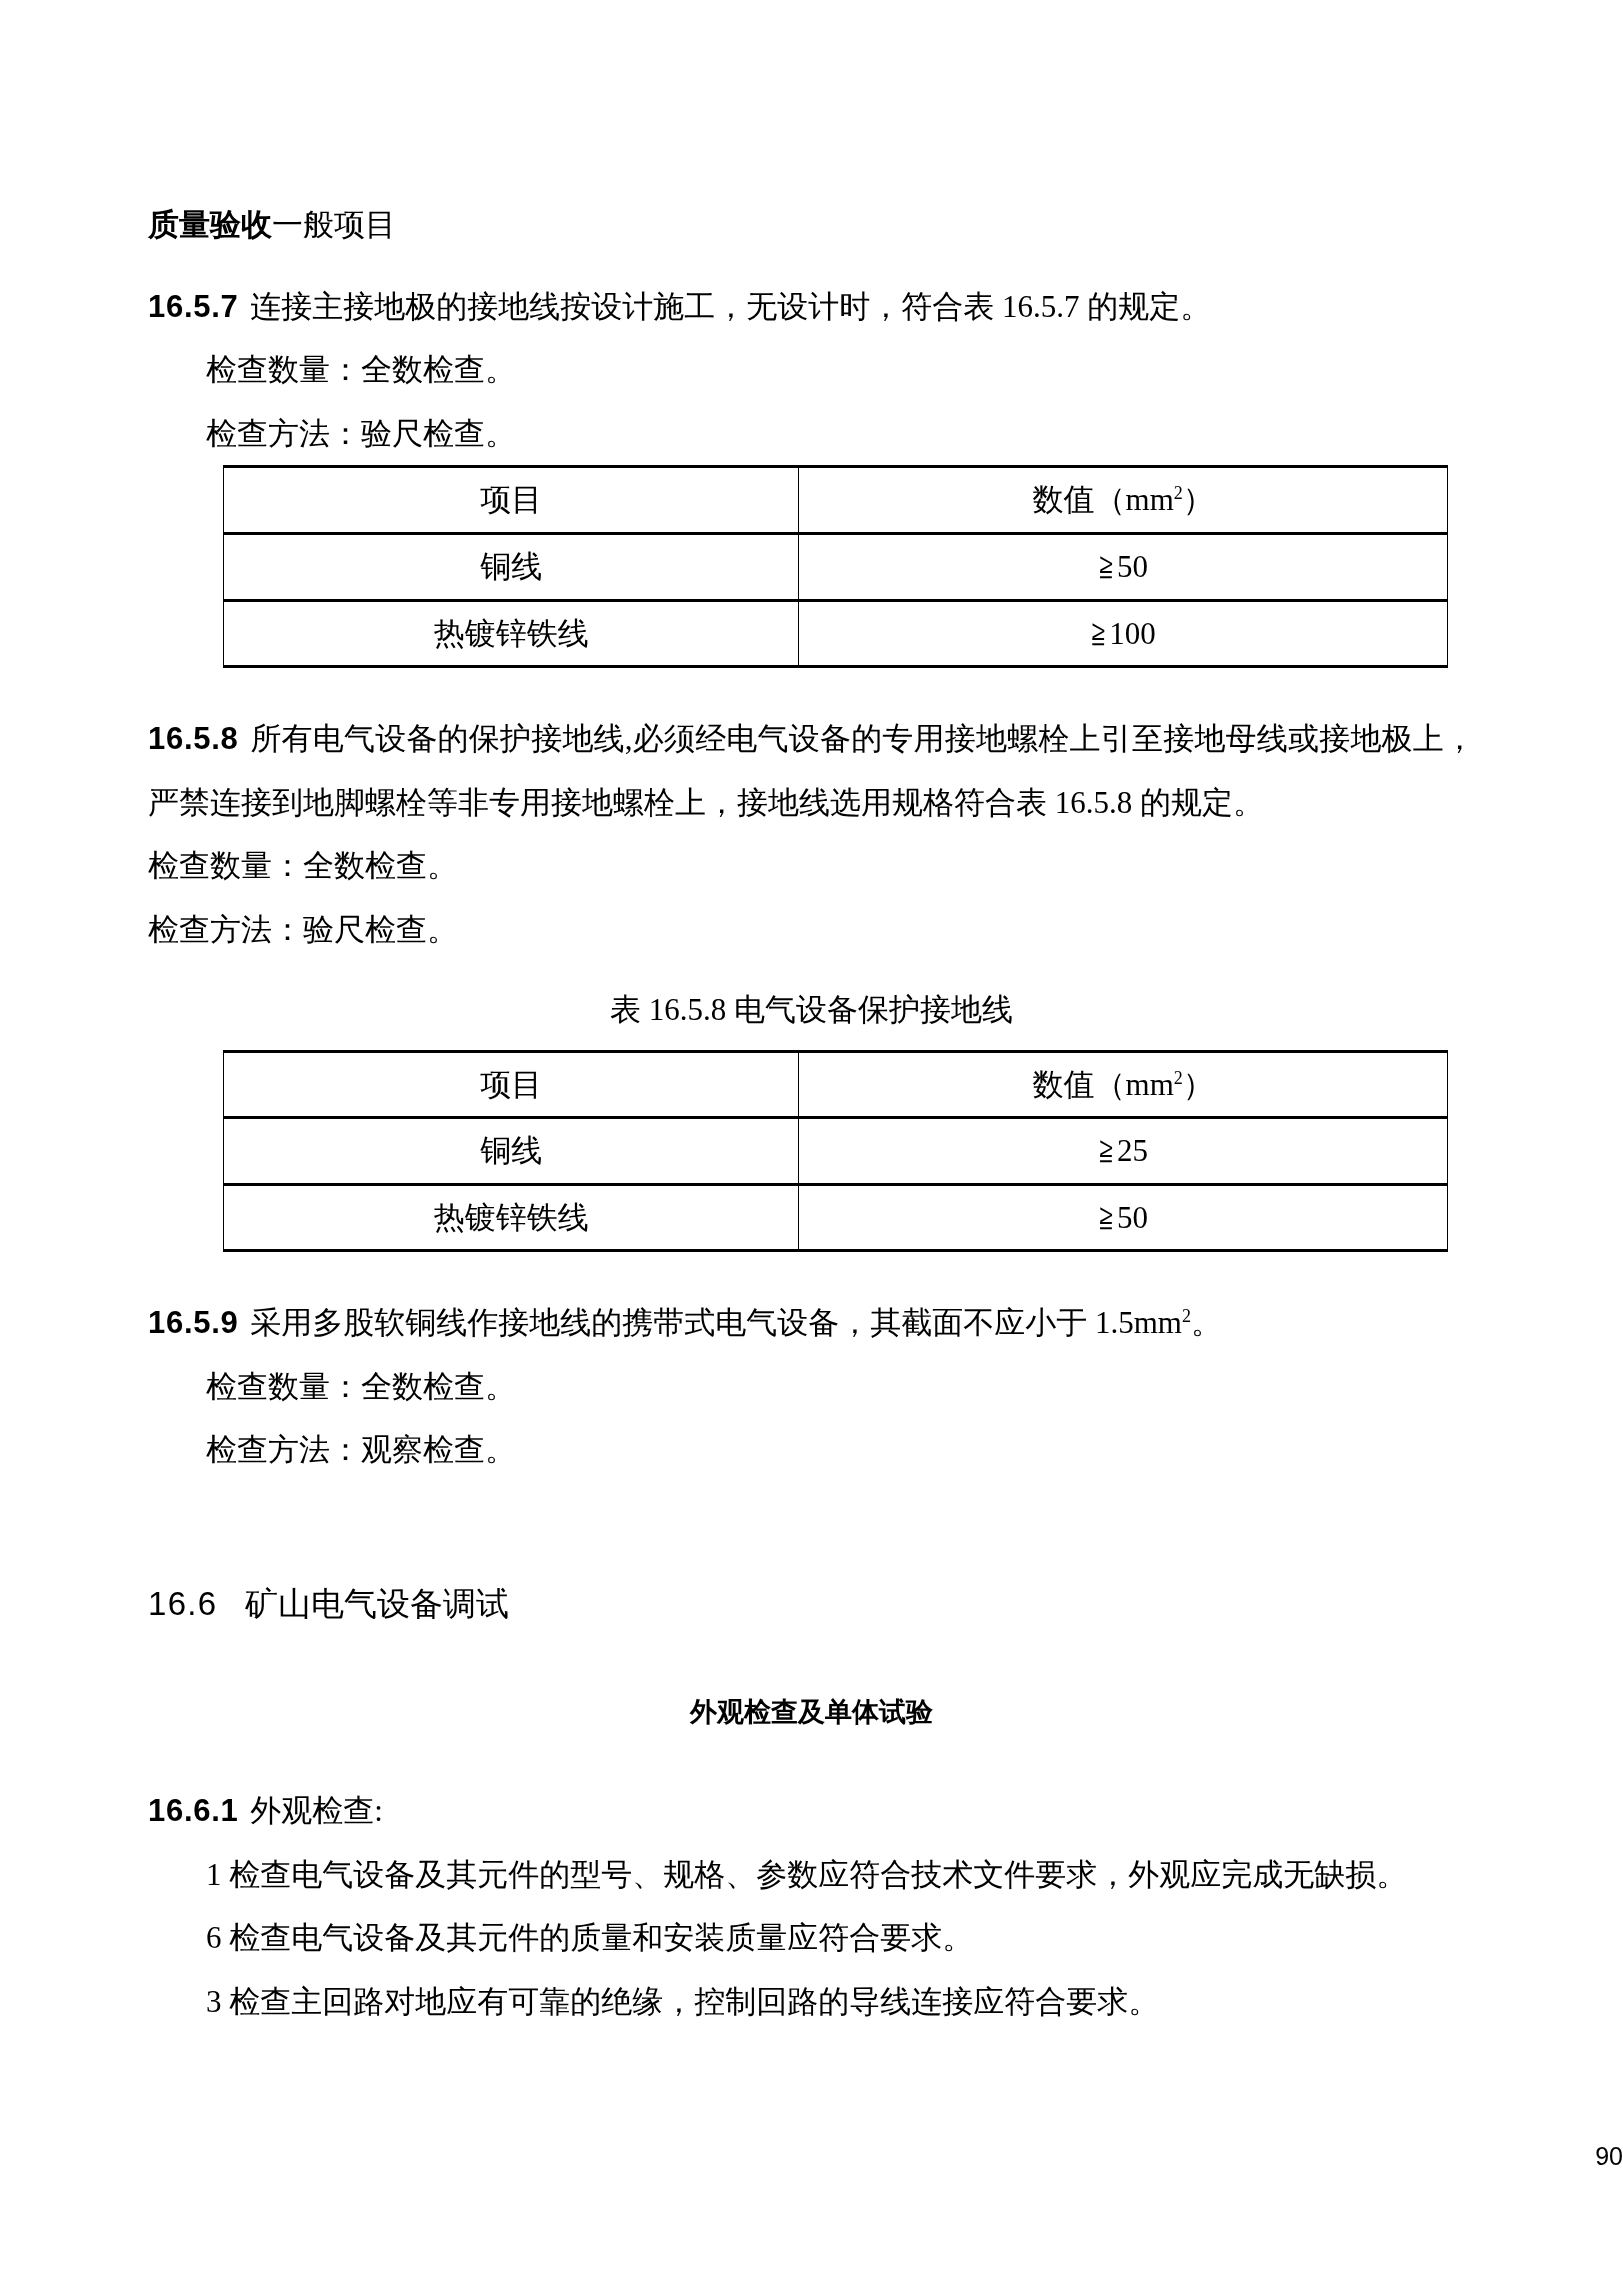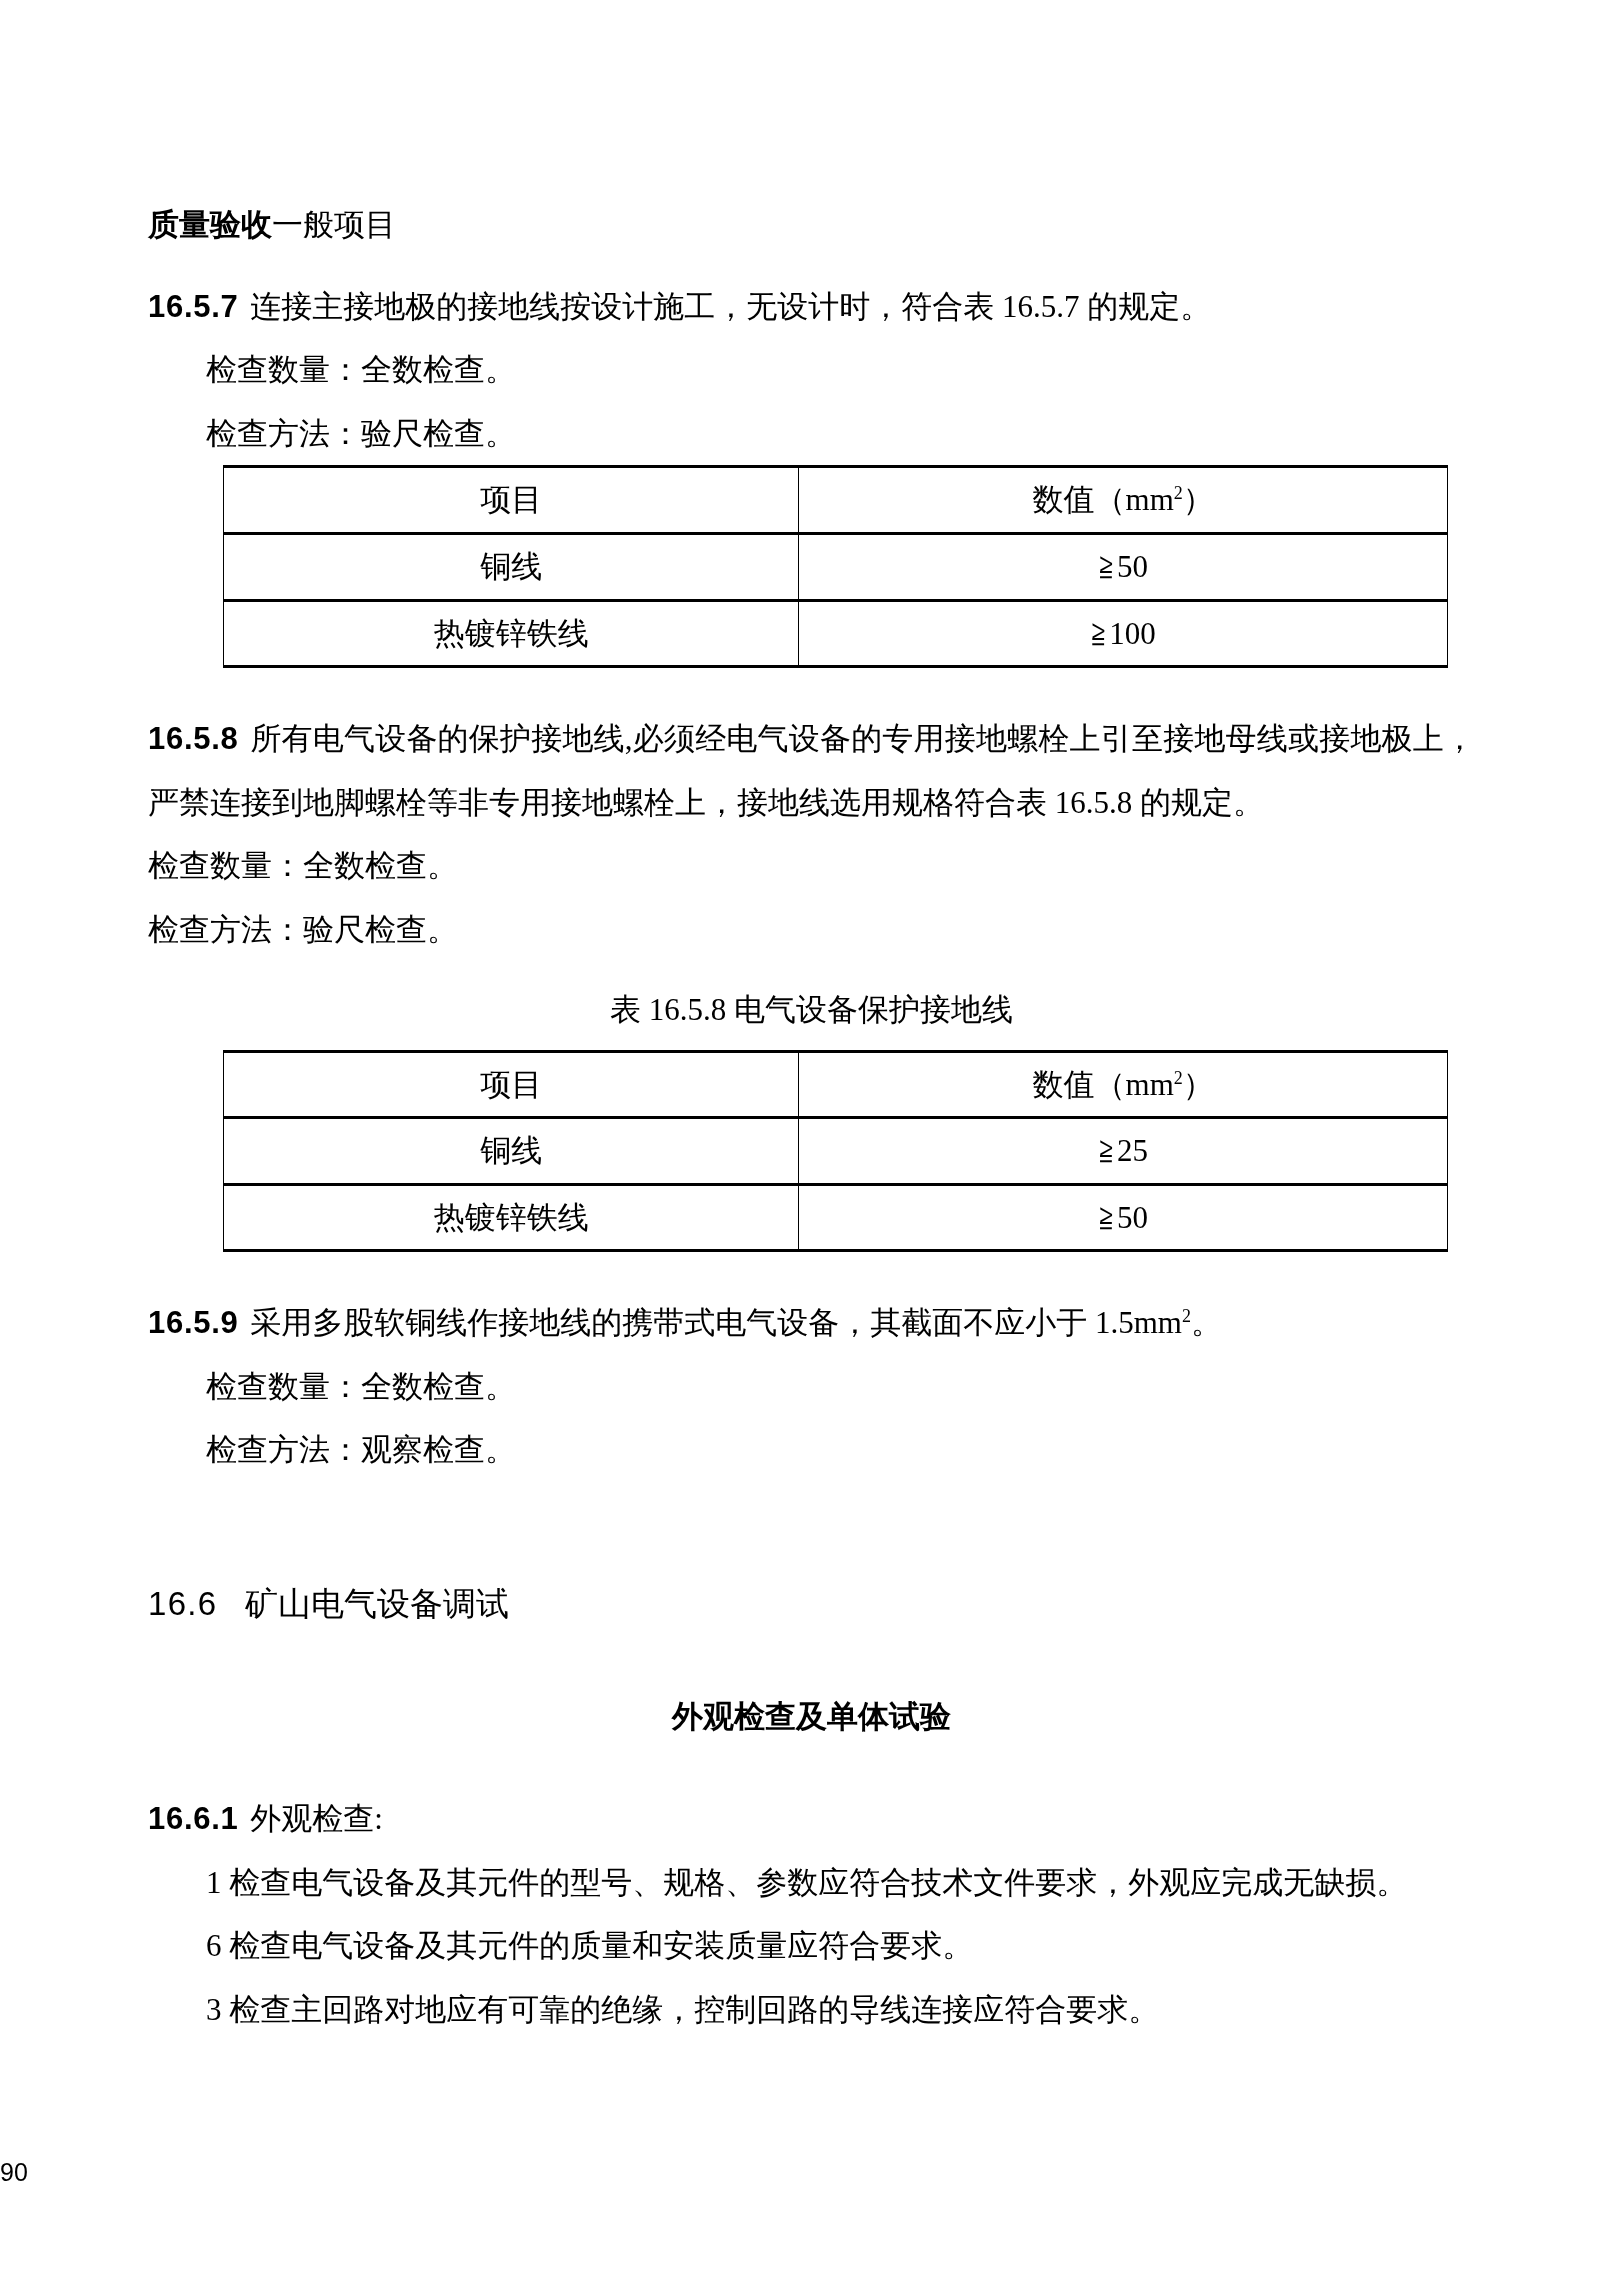--- a/index.html
+++ b/index.html
@@ -58,28 +58,28 @@
     font-family:"Liberation Sans", sans-serif;
     font-weight:normal;
     font-size:33px;
   }
   .sec-heading .h-num{margin-right:27.5px;letter-spacing:1.3px;}
   .sub-heading{
     margin:47px 0 39px 0;
     text-align:center;
     font-family:"Liberation Sans", sans-serif;
     font-weight:bold;
-    font-size:31px;
+    font-size:27px;
   }
   .gap-after-table-2{margin-top:11.8px;}
   .footer-pagenum{
     position:absolute;
-    bottom:110px;left:0;
+    bottom:126px;left:0;
     width:100%;
-    text-align:left;
+    text-align:right;
     font-family:"Liberation Sans", sans-serif;
     font-size:25px;
     line-height:1;
   }
 </style>
 </head>
 <body>
 
 <div class="page">
 

